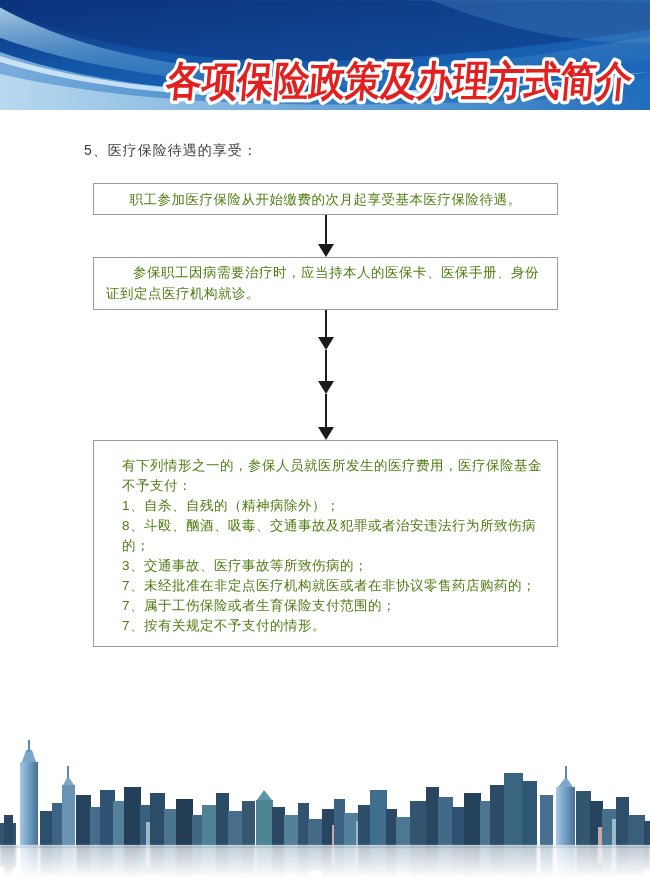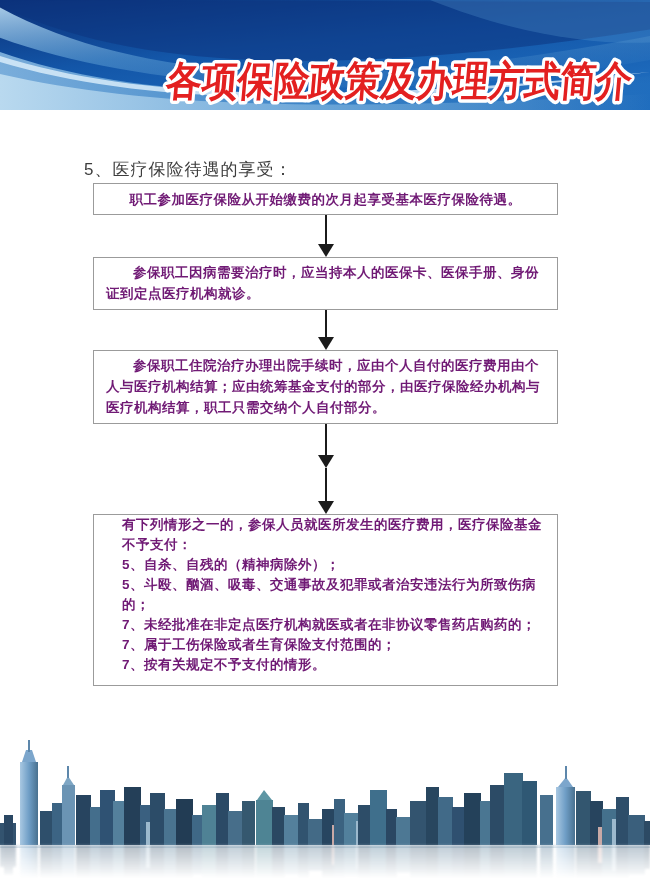--- a/index.html
+++ b/index.html
@@ -9,42 +9,42 @@
     font-family:"Liberation Sans",sans-serif;
   }
 
   
   .header{position:absolute;top:0;left:0;width:650px;height:110px;}
   .header svg{display:block;}
   .title-wrap{position:absolute;left:148px;top:48px;width:492px;height:64px;}
 
   
   .section-label{
-    position:absolute;left:84px;top:158px;
-    font-size:17px;color:#3d3d3d;letter-spacing:1px;
+    position:absolute;left:84px;top:142px;
+    font-size:14px;color:#3d3d3d;letter-spacing:1px;
   }
 
   
   .flow{
     position:absolute;left:93px;top:183px;width:465px;
     display:flex;flex-direction:column;align-items:stretch;
   }
   .fbox{
     box-sizing:border-box;width:465px;
     border:1px solid #9b9b9b;background:#ffffff;
-    color:#701a75;font-weight:bold;font-size:13.5px;line-height:21px;
+    color:#4d7c0f;font-weight:normal;font-size:13.5px;line-height:21px;
     letter-spacing:.5px;
   }
   .fbox.center{
     min-height:32px;display:flex;align-items:center;justify-content:center;
     padding:4px 10px;text-align:center;
   }
   .fbox.para{padding:4px 12px 5px 12px;}
   .fbox.para p{margin:0;text-indent:2em;}
-  .fbox.list{padding:0 12px 10px 28px;line-height:20px;}
+  .fbox.list{padding:15px 12px 10px 28px;line-height:20px;}
   .fbox.list div{margin:0;}
   .arrow{
     align-self:center;display:flex;flex-direction:column;align-items:center;
     width:18px;
   }
   .arrow .shaft{width:2px;flex:1;background:#1b1b1b;}
   .arrow .head{
     width:0;height:0;border-left:8px solid transparent;
     border-right:8px solid transparent;border-top:13px solid #1b1b1b;
   }
@@ -129,39 +129,37 @@
 
     <div class="fbox para">
       <p>参保职工因病需要治疗时，应当持本人的医保卡、医保手册、身份证到定点医疗机构就诊。</p>
     </div>
 
     <div class="arrow a2">
       <div class="shaft"></div>
       <div class="head"></div>
     </div>
 
-    <div class="fbox para">
-      <p>参保职工住院治疗办理出院手续时，应由个人自付的医疗费用由个人与医疗机构结算；应由统筹基金支付的部分，由医疗保险经办机构与医疗机构结算，职工只需交纳个人自付部分。</p>
-    </div>
 
     <div class="arrow a3">
       <div class="shaft"></div>
       <div class="head"></div>
     </div>
 
 
     <div class="arrow a4">
       <div class="shaft"></div>
       <div class="head"></div>
     </div>
 
     <div class="fbox list">
       <div>有下列情形之一的，参保人员就医所发生的医疗费用，医疗保险基金不予支付：</div>
-      <div>5、自杀、自残的（精神病除外）；</div>
-      <div>5、斗殴、酗酒、吸毒、交通事故及犯罪或者治安违法行为所致伤病的；</div>
+      <div>1、自杀、自残的（精神病除外）；</div>
+      <div>8、斗殴、酗酒、吸毒、交通事故及犯罪或者治安违法行为所致伤病的；</div>
+      <div>3、交通事故、医疗事故等所致伤病的；</div>
       <div>7、未经批准在非定点医疗机构就医或者在非协议零售药店购药的；</div>
       <div>7、属于工伤保险或者生育保险支付范围的；</div>
       <div>7、按有关规定不予支付的情形。</div>
     </div>
   </div>
 
   <div class="skyline">
     <svg id="sky-svg" width="650" height="105" viewBox="0 0 650 105">
       <defs>
         <linearGradient id="gTower" x1="0" y1="0" x2="1" y2="0">

